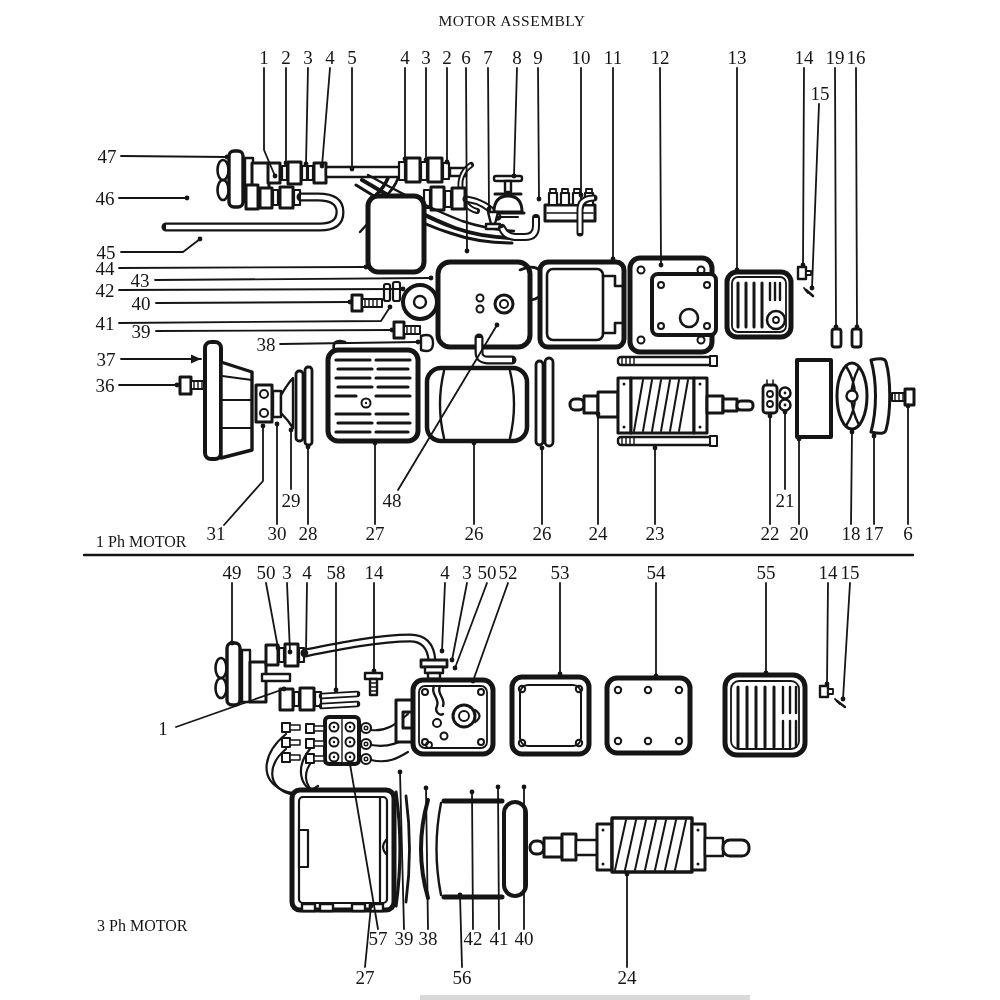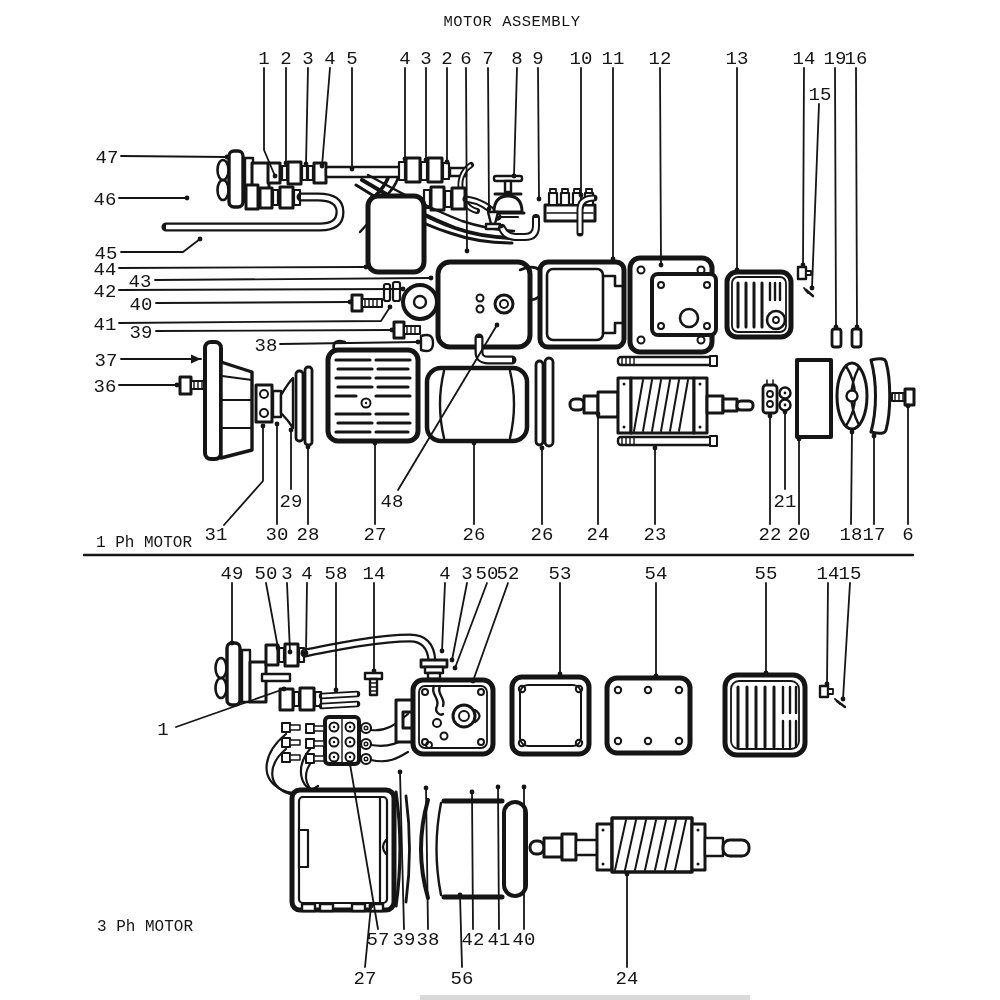--- a/index.html
+++ b/index.html
@@ -1,17 +1,17 @@
 <!DOCTYPE html>
 <html><head>
 <meta charset="utf-8">
 <style>
   html,body{margin:0;padding:0;background:#ffffff;}
   #page{position:relative;width:1000px;height:1000px;background:#ffffff;overflow:hidden;
-        font-family:Liberation Mono, monospace;}
+        font-family:Liberation Serif, serif;}
   svg{display:block}
   .ink{stroke:#151515;fill:none;stroke-linejoin:round;stroke-linecap:round;}
   .wf{fill:#ffffff;}
   .bf{fill:#151515;stroke:none;}
   .tube-core{stroke:#ffffff;fill:none;stroke-linecap:butt;}
   text.callout{font-size:19px;fill:#151515;text-anchor:middle;}
   text.title{font-size:15.5px;fill:#151515;text-anchor:middle;letter-spacing:.5px;}
   text.section{font-size:16px;fill:#151515;text-anchor:start;}
   .leader{stroke:#151515;fill:none;stroke-width:1.8;stroke-linecap:round;stroke-linejoin:round;}
 </style>

